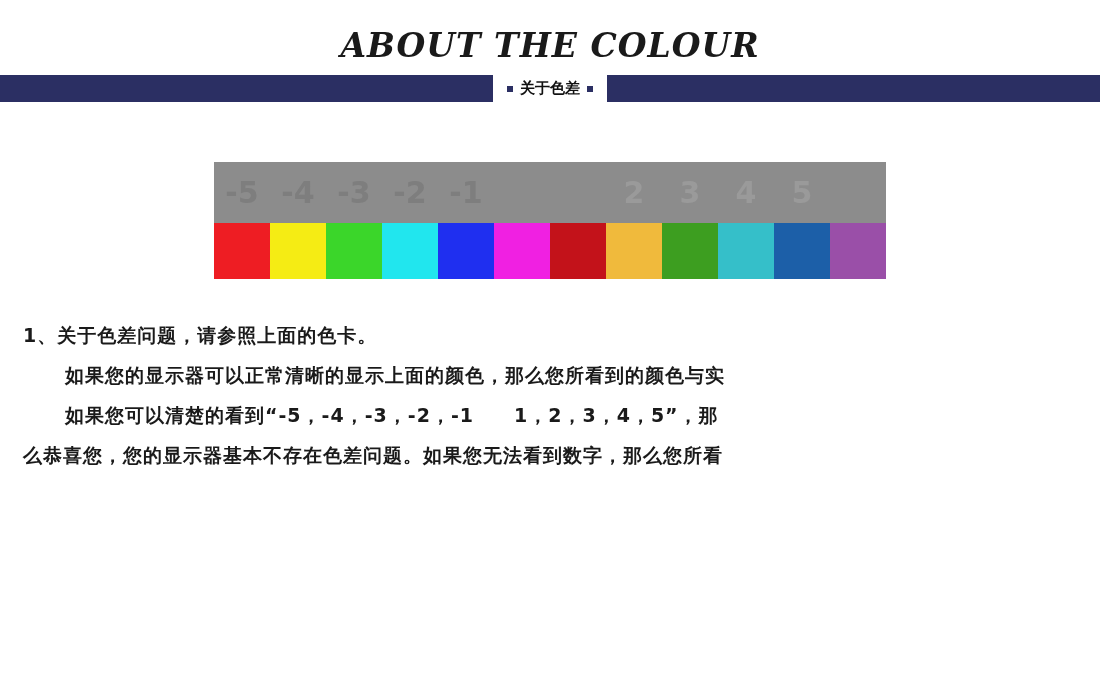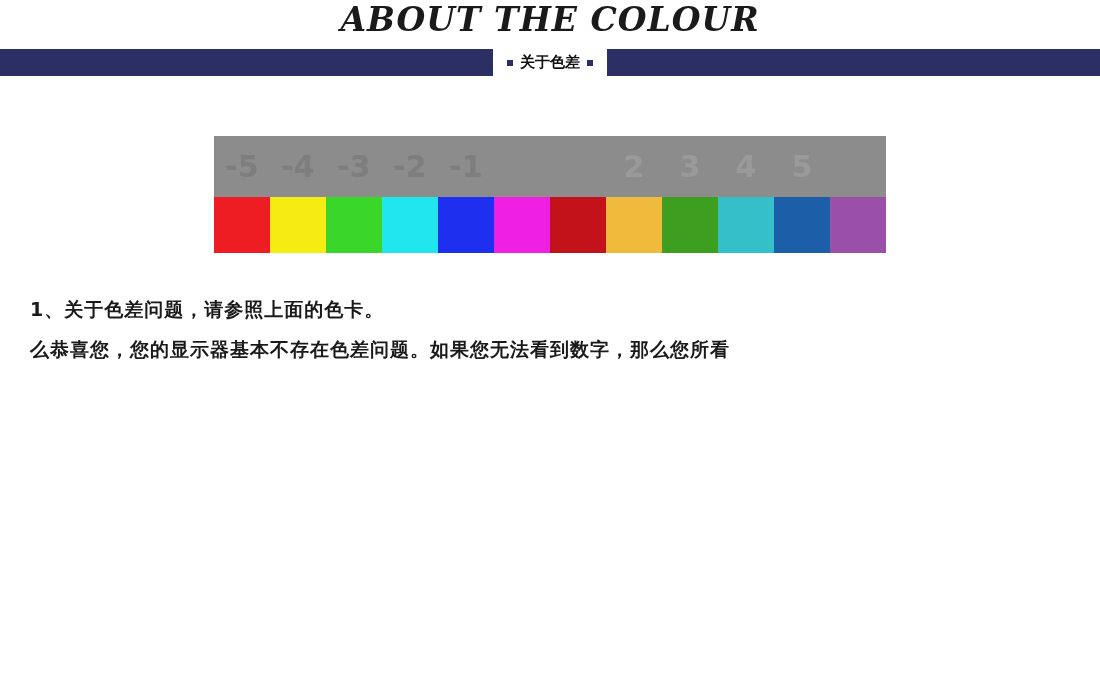--- a/index.html
+++ b/index.html
@@ -21,20 +21,21 @@
     position: relative;
   }
   .title-en {
     text-align: center;
     font-family: "DejaVu Serif", serif;
     font-style: italic;
     font-weight: bold;
     font-size: 33px;
     letter-spacing: 1px;
     color: #1a1a1a;
+    padding-top: 26px;
     padding-bottom: 10px;
     white-space: nowrap;
   }
   .band {
     position: relative;
     height: 27px;
     background: #2b2f63;
     display: flex;
     align-items: center;
     justify-content: center;
@@ -100,21 +101,21 @@
     display: flex;
   }
   .swatch {
     flex: 1 1 0;
     height: 100%;
   }
 
   
   .content {
     margin-top: 36px;
-    padding: 0 30px 0 30px;
+    padding: 0 30px 0 23px;
     font-family: "DejaVu Sans", sans-serif;
     color: #1a1a1a;
     font-size: 19px;
     line-height: 40px;
     font-weight: bold;
     letter-spacing: 1px;
   }
   .para {
     margin: 0;
     white-space: pre-wrap;
@@ -167,14 +168,16 @@
         <div class="swatch" style="background: rgb(61, 158, 32);"></div>
         <div class="swatch" style="background: rgb(53, 191, 201);"></div>
         <div class="swatch" style="background: rgb(28, 95, 168);"></div>
         <div class="swatch" style="background: rgb(154, 79, 168);"></div>
       </div>
   </div>
 </div>
 
 <div class="content">
   <p class="para">1、关于色差问题，请参照上面的色卡。</p>
+  <p class="para indent">如果您的显示器可以正常清晰的显示上面的颜色，那么您所看到的颜色与实</p>
+  <p class="para indent">如果您可以清楚的看到“-5，-4，-3，-2，-1　　1，2，3，4，5”，那</p>
   <p class="para">么恭喜您，您的显示器基本不存在色差问题。如果您无法看到数字，那么您所看</p>
 </div>
 
 </body></html>

